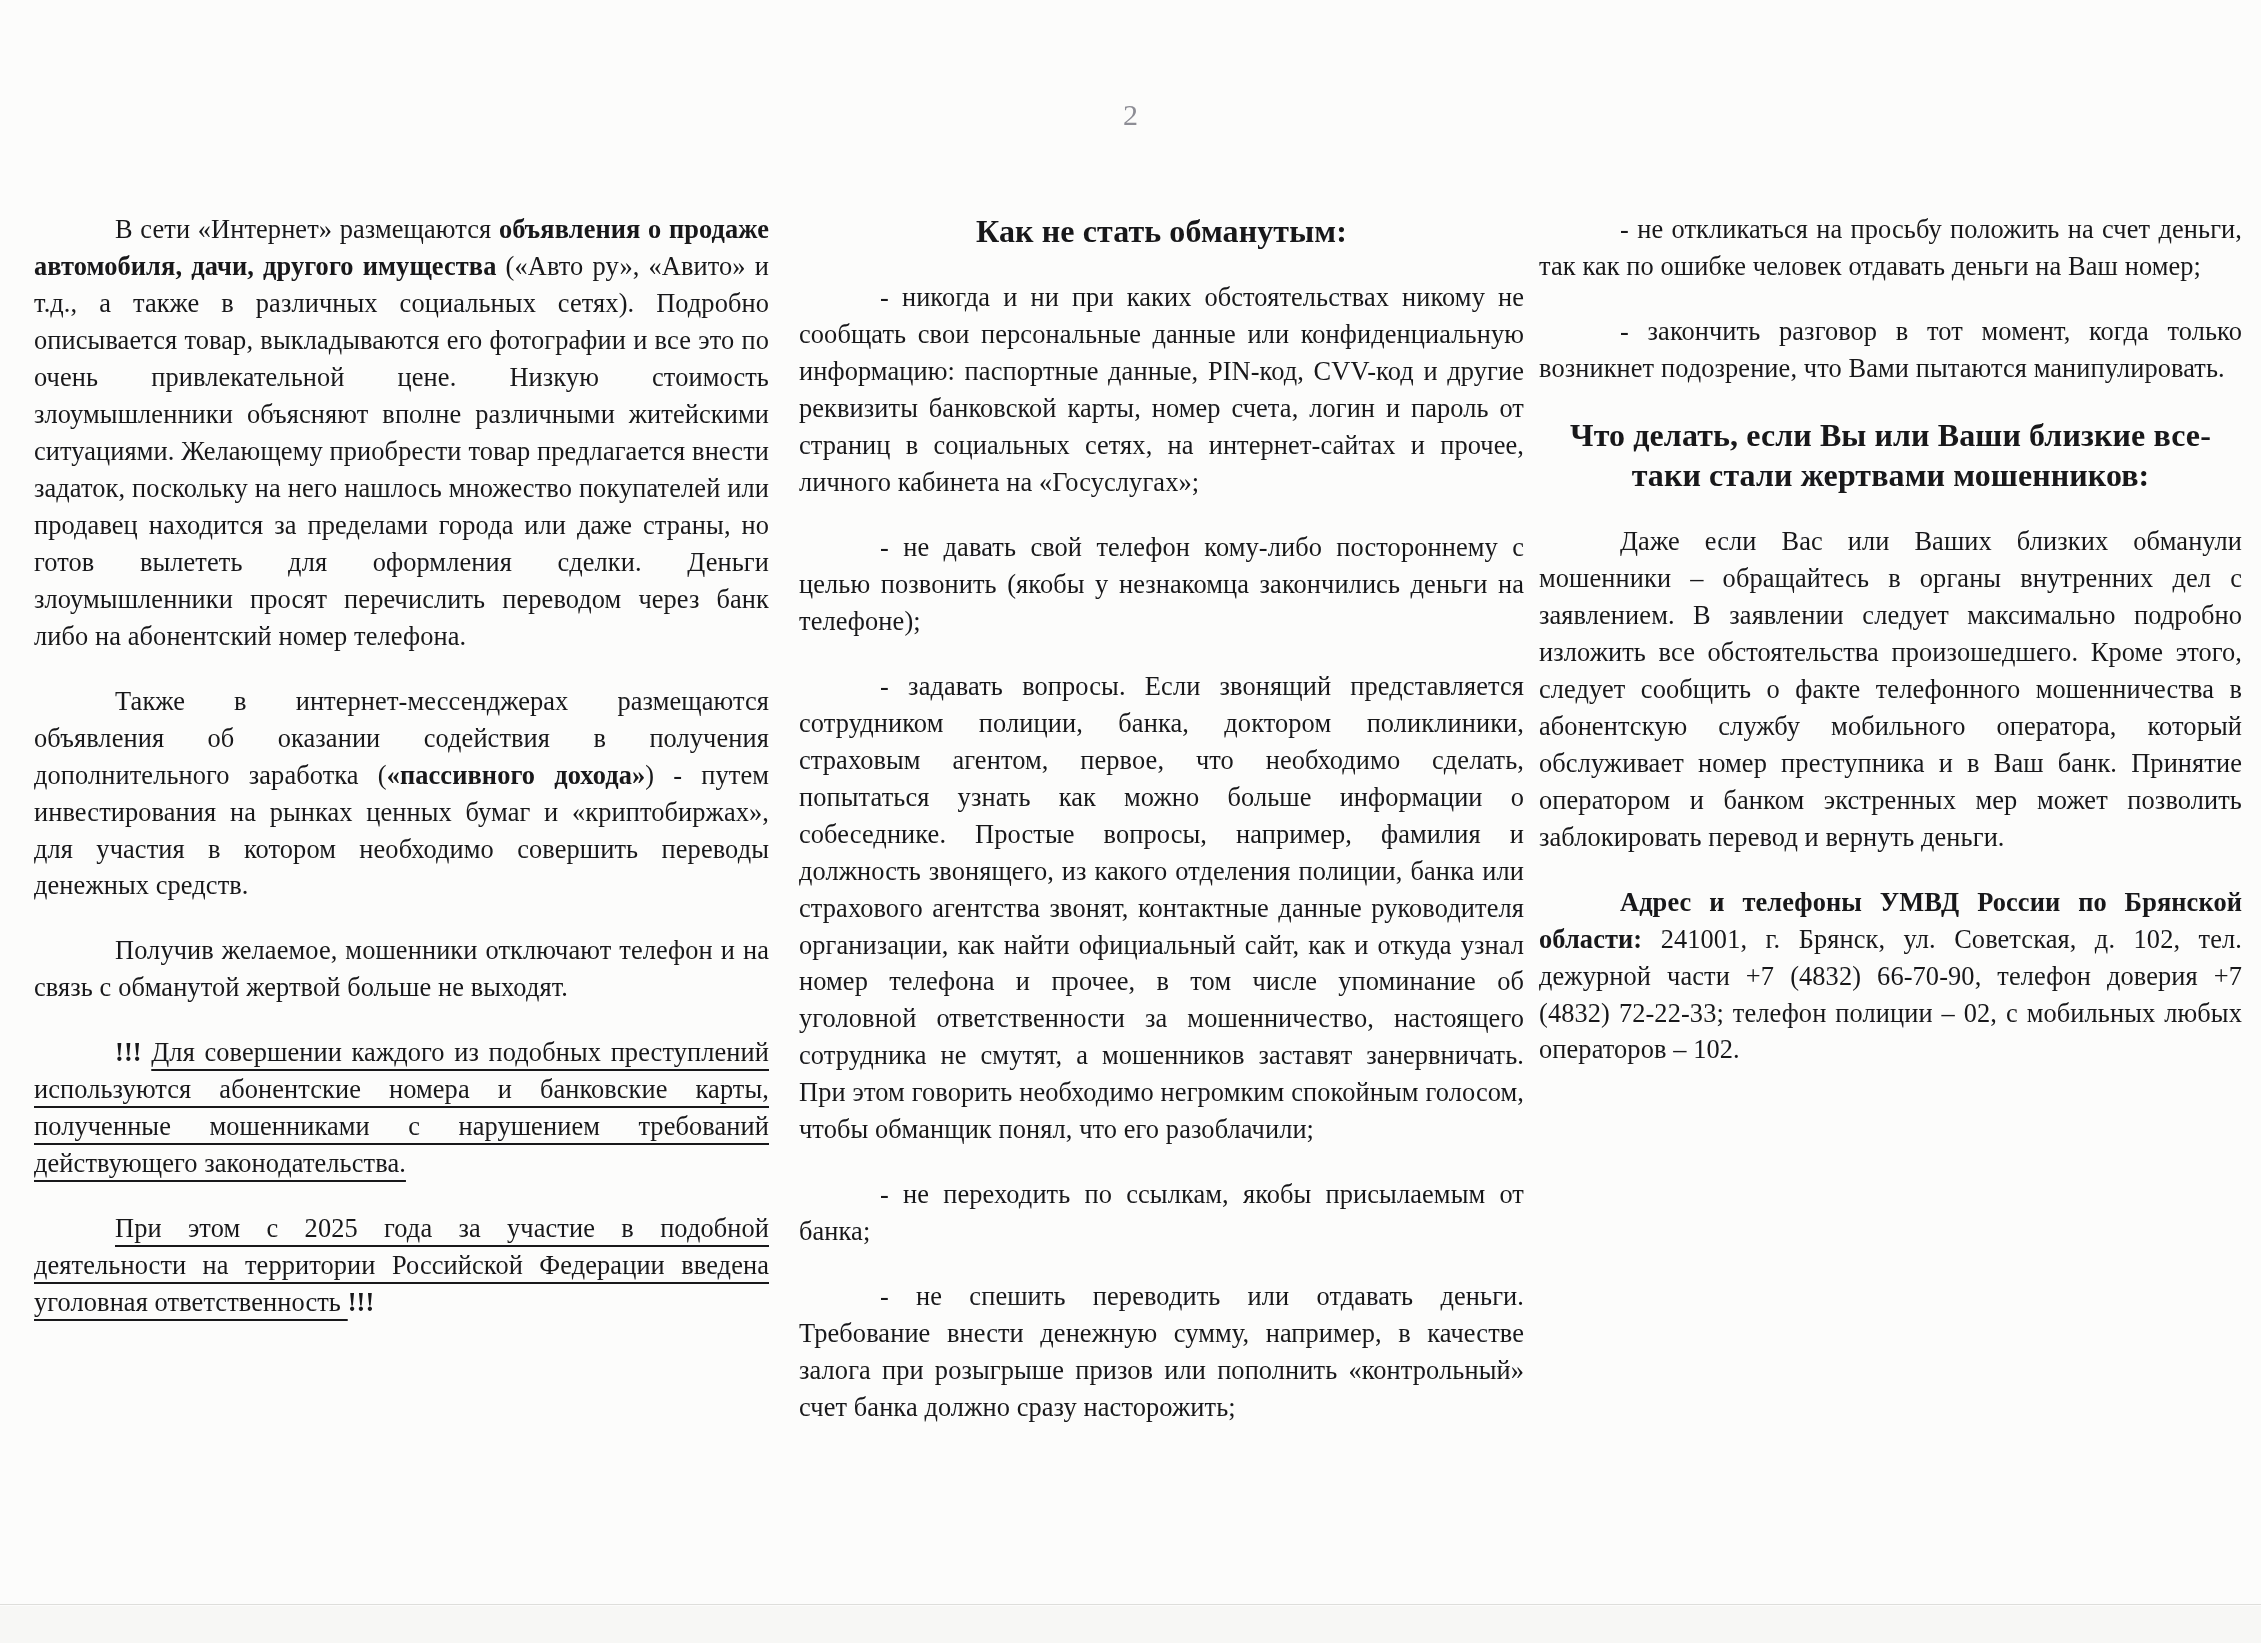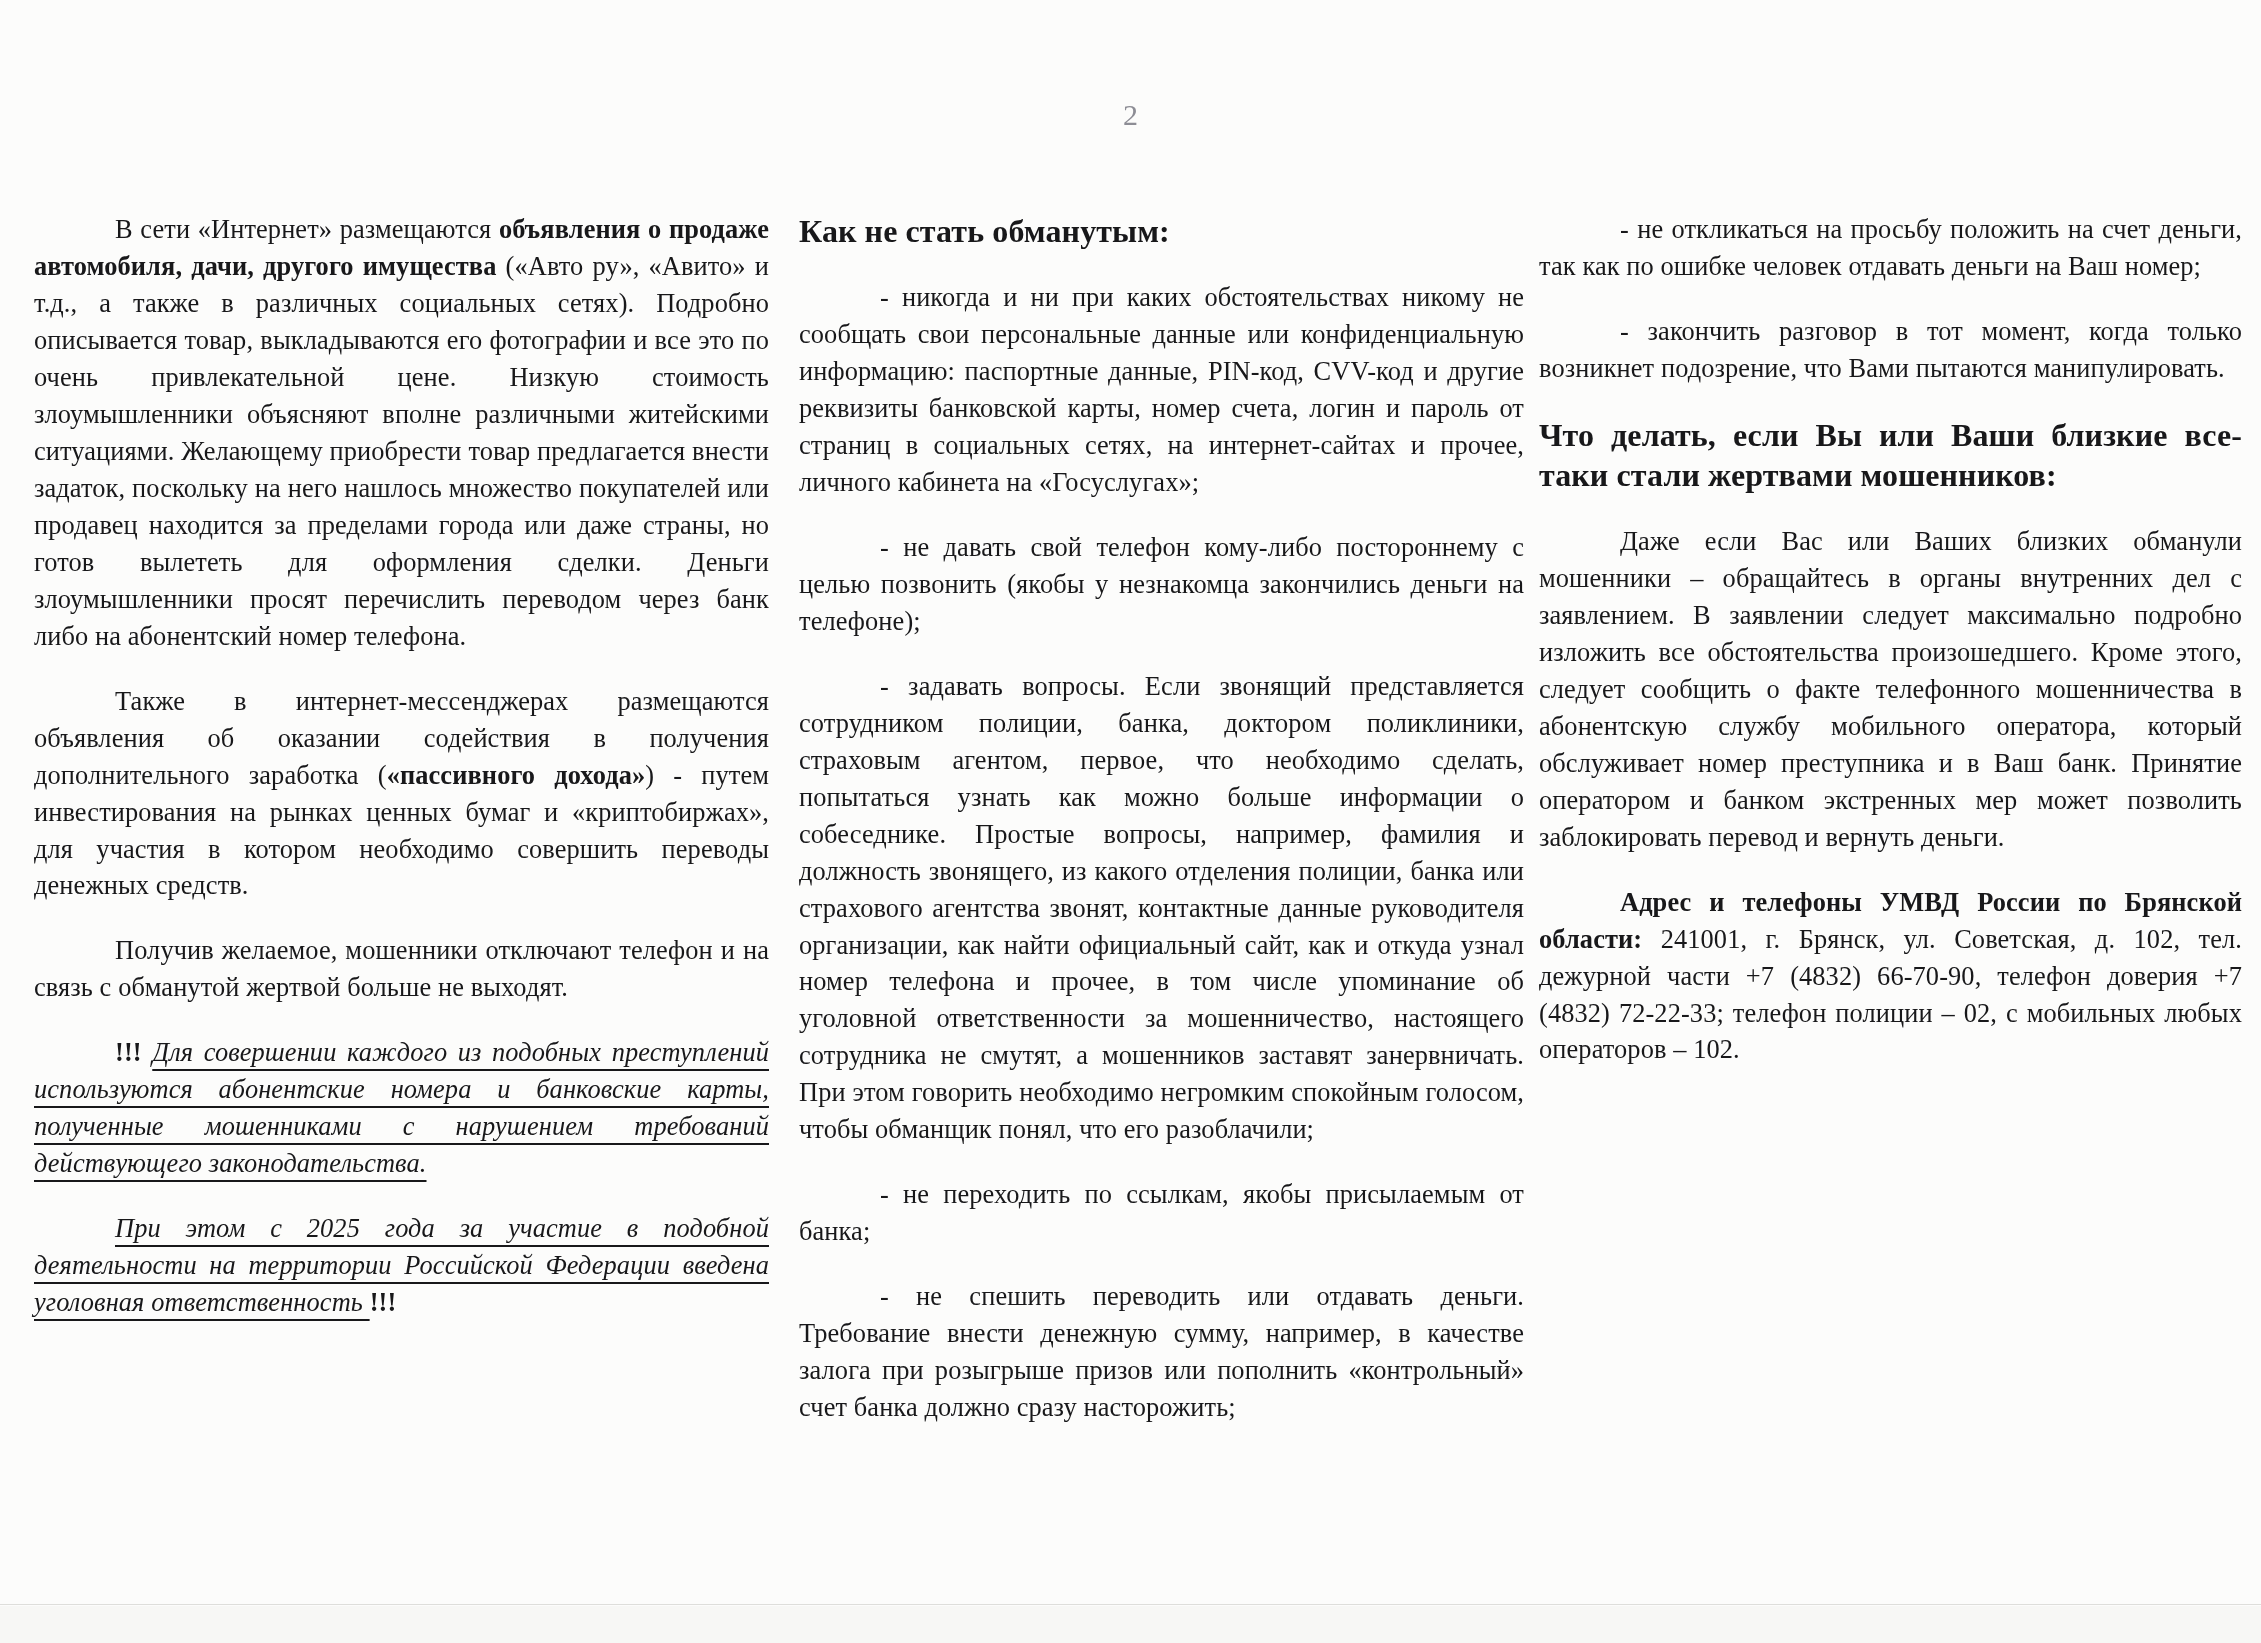--- a/index.html
+++ b/index.html
@@ -33,24 +33,25 @@
   .col1{left:34px;width:735px;}
   .col2{left:799px;width:725px;}
   .col3{left:1539px;width:703px;}
   .para{margin:0;}
   .para.indent{text-indent:81px;margin-top:28px;}
   .gap-before{margin-top:59px;}
   .heading{
     font-size:32px;
     line-height:1.25;
     font-weight:bold;
+    text-align:center;
     margin:28px 0 15.5px 0;
   }
   .b{font-weight:bold;}
-  .i{font-style:italic;}
+  .i{}
   .u{
     text-decoration:underline;
     text-decoration-thickness:1.9px;
     text-underline-offset:8.4px;
   }
   .scan-line{
     position:absolute;
     left:0;top:1604px;
     width:2261px;height:1.3px;
     background:#dededb;

